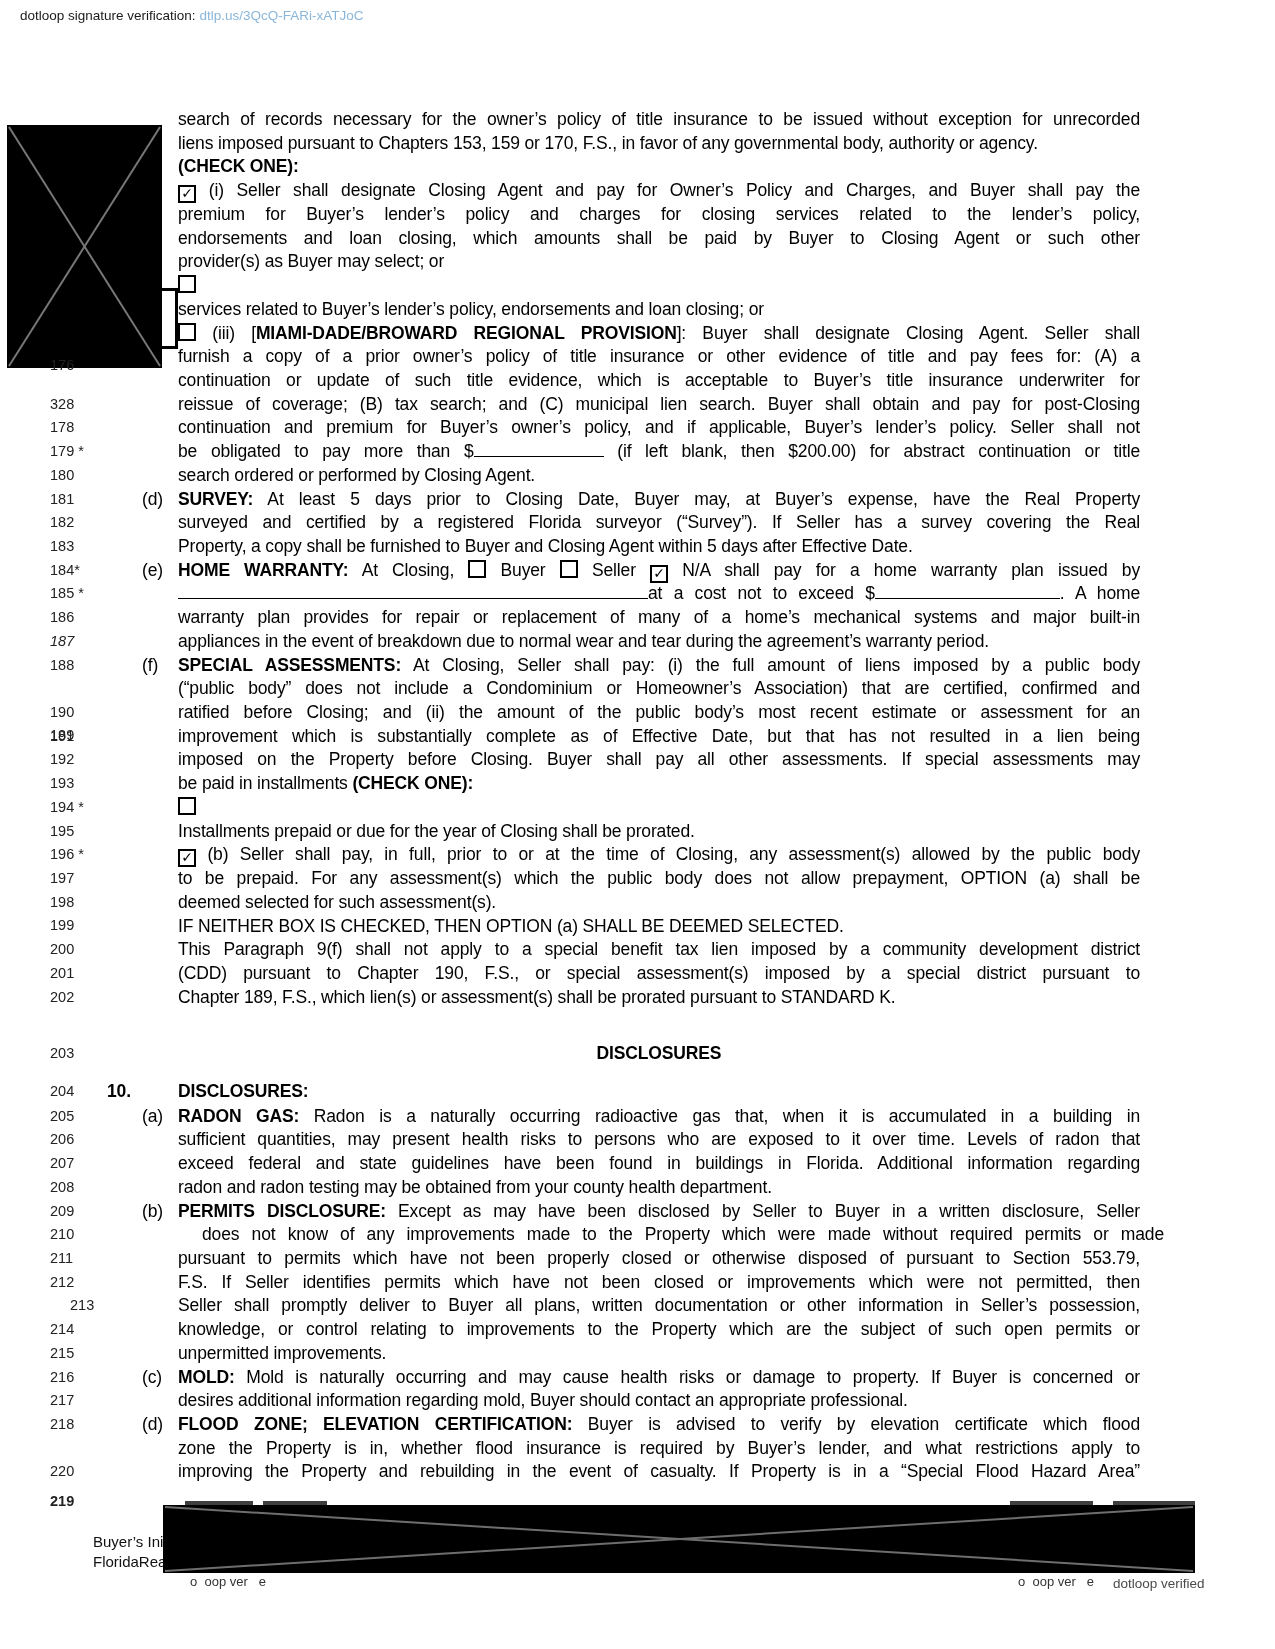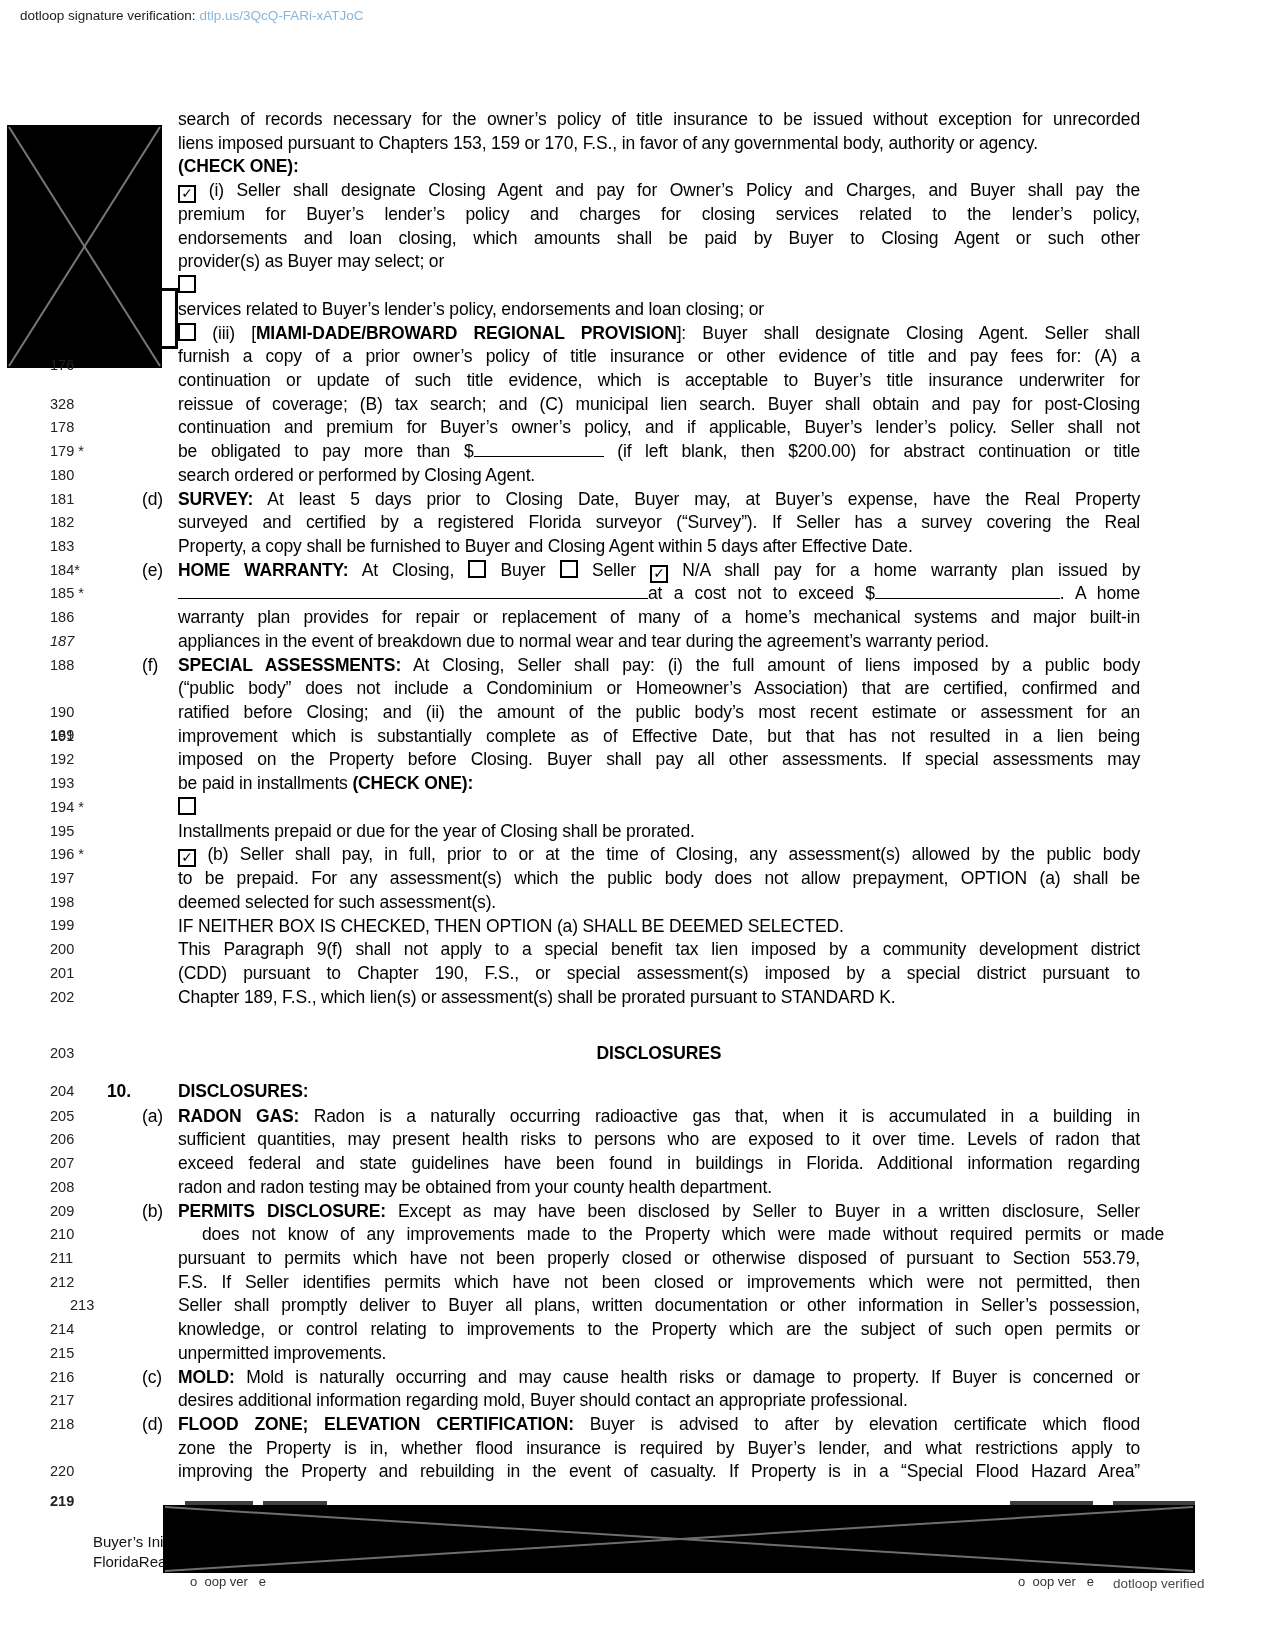--- a/index.html
+++ b/index.html
@@ -146,21 +146,21 @@
       <div class="line" style="top: 1175.8px;"><span>radon and radon testing may be obtained from your county health department.</span></div>
       <div class="line just" style="top: 1199.5px;"><span class="plabel" style="left: -36px;">(b)</span><span class="b">PERMITS DISCLOSURE:</span><span> Except as may have been disclosed by Seller to Buyer in a written disclosure, Seller</span></div>
       <div class="line just" style="top: 1223.2px; margin-left: 24px;"><span>does not know of any improvements made to the Property which were made without required permits or made</span></div>
       <div class="line just" style="top: 1247px;"><span>pursuant to permits which have not been properly closed or otherwise disposed of pursuant to Section 553.79,</span></div>
       <div class="line just" style="top: 1270.7px;"><span>F.S. If Seller identifies permits which have not been closed or improvements which were not permitted, then</span></div>
       <div class="line just" style="top: 1294.4px;"><span>Seller shall promptly deliver to Buyer all plans, written documentation or other information in Seller’s possession,</span></div>
       <div class="line just" style="top: 1318.1px;"><span>knowledge, or control relating to improvements to the Property which are the subject of such open permits or</span></div>
       <div class="line" style="top: 1341.8px;"><span>unpermitted improvements.</span></div>
       <div class="line just" style="top: 1365.6px;"><span class="plabel" style="left: -36px;">(c)</span><span class="b">MOLD:</span><span> Mold is naturally occurring and may cause health risks or damage to property. If Buyer is concerned or</span></div>
       <div class="line" style="top: 1389.3px;"><span>desires additional information regarding mold, Buyer should contact an appropriate professional.</span></div>
-      <div class="line just" style="top: 1413px;"><span class="plabel" style="left: -36px;">(d)</span><span class="b">FLOOD ZONE; ELEVATION CERTIFICATION:</span><span> Buyer is advised to after by elevation certificate which flood</span></div>
+      <div class="line just" style="top: 1413px;"><span class="plabel" style="left: -36px;">(d)</span><span class="b">FLOOD ZONE; ELEVATION CERTIFICATION:</span><span> Buyer is advised to verify by elevation certificate which flood</span></div>
       <div class="line just" style="top: 1436.7px;"><span>zone the Property is in, whether flood insurance is required by Buyer’s lender, and what restrictions apply to</span></div>
       <div class="line just" style="top: 1460.4px;"><span>improving the Property and rebuilding in the event of casualty. If Property is in a “Special Flood Hazard Area”</span></div>
     </div>
 
   <div class="foot-text" style="left:93px;top:1533px;">Buyer’s Initi</div>
   <div class="foot-text" style="left:93px;top:1553px;">FloridaReal</div>
 
   <div class="notch" style="left:185px;top:1501px;width:68px;"></div>
   <div class="notch" style="left:263px;top:1501px;width:64px;"></div>
   <div class="notch" style="left:1010px;top:1501px;width:83px;"></div>

